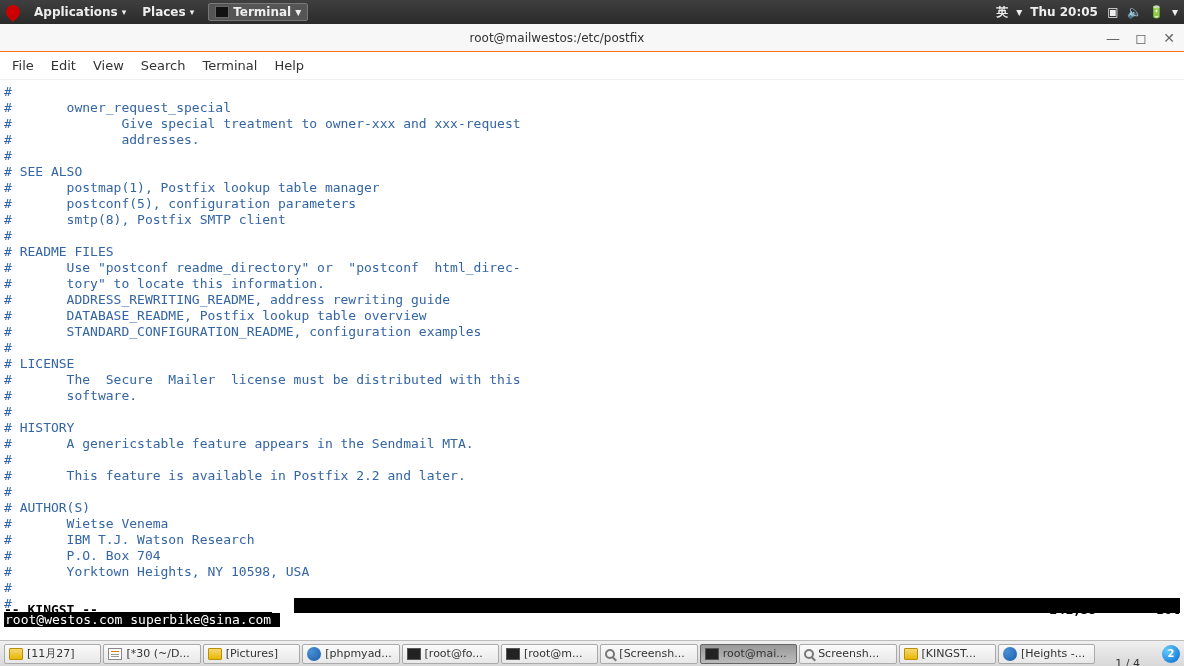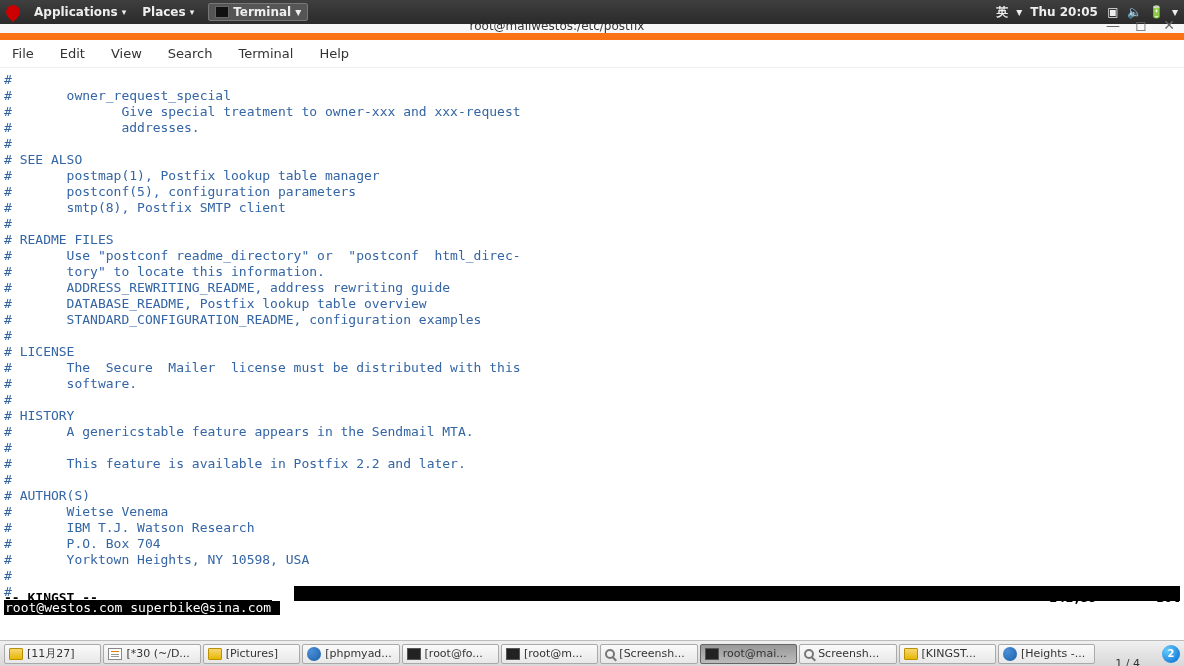--- a/index.html
+++ b/index.html
@@ -10,27 +10,27 @@
   .top-panel .left { display: flex; align-items: center; gap: 4px; }
   .logo { width: 14px; height: 14px; background: #c00; border-radius: 50% 50% 50% 0; transform: rotate(-45deg); margin-right: 4px; }
   .menu-btn { padding: 2px 6px; cursor: pointer; display: flex; align-items: center; gap: 4px; }
   .menu-btn .arrow { font-size: 9px; }
   .term-app { background: #555; border: 1px solid #777; display: flex; align-items: center; gap: 4px; padding: 1px 6px; margin-left: 4px; border-radius: 2px; }
   .term-icon-sm { width: 14px; height: 12px; background: #111; border: 1px solid #666; }
   .top-panel .right { margin-left: auto; display: flex; align-items: center; gap: 8px; }
   .tray-icon { width: 14px; height: 14px; display: flex; align-items: center; justify-content: center; }
   
   
-  .title-bar { height: 16px; background: #f7f7f7; border-bottom: 7px solid #f97316; display: flex; align-items: flex-end; padding: 0 8px; }
+  .title-bar { height: 28px; background: #f7f7f7; border-bottom: 1px solid #f97316; display: flex; align-items: center; padding: 0 8px; }
   .title-bar .title { flex: 1; text-align: center; color: #333; font-size: 12px; }
   .title-bar .win-btns { display: flex; gap: 14px; font-size: 14px; color: #666; }
   .win-btn { cursor: pointer; width: 14px; text-align: center; }
   
   
-  .menu-bar { height: 28px; background: #fff; display: flex; align-items: center; padding: 0 4px; gap: 10px; border-bottom: 1px solid #eee; }
+  .menu-bar { height: 28px; background: #fff; display: flex; align-items: center; padding: 0 4px; gap: 1px; border-bottom: 1px solid #eee; }
   .menu-item { padding: 4px 8px; color: #333; cursor: pointer; font-size: 13px; }
   
   
   .terminal-content { background: #fff; font-family: "DejaVu Sans Mono", monospace; font-size: 13px; line-height: 16px; color: #3465a4; padding: 4px; white-space: pre; height: 540px; position: relative; }
   .input-line { background: #000; color: #fff; display: inline; padding: 0 1px; }
   .cursor-block { display: inline-block; width: 8px; height: 14px; background: #000; vertical-align: text-bottom; }
   .status-line { position: absolute; bottom: 2px; left: 4px; right: 4px; color: #000; font-weight: bold; display: flex; }
   .status-line .mode { flex: 0 0 auto; }
   .status-line .spacer { flex: 1; }
   .black-row { position: absolute; right: 4px; left: 294px; top: 518px; height: 15px; background: #000; }

